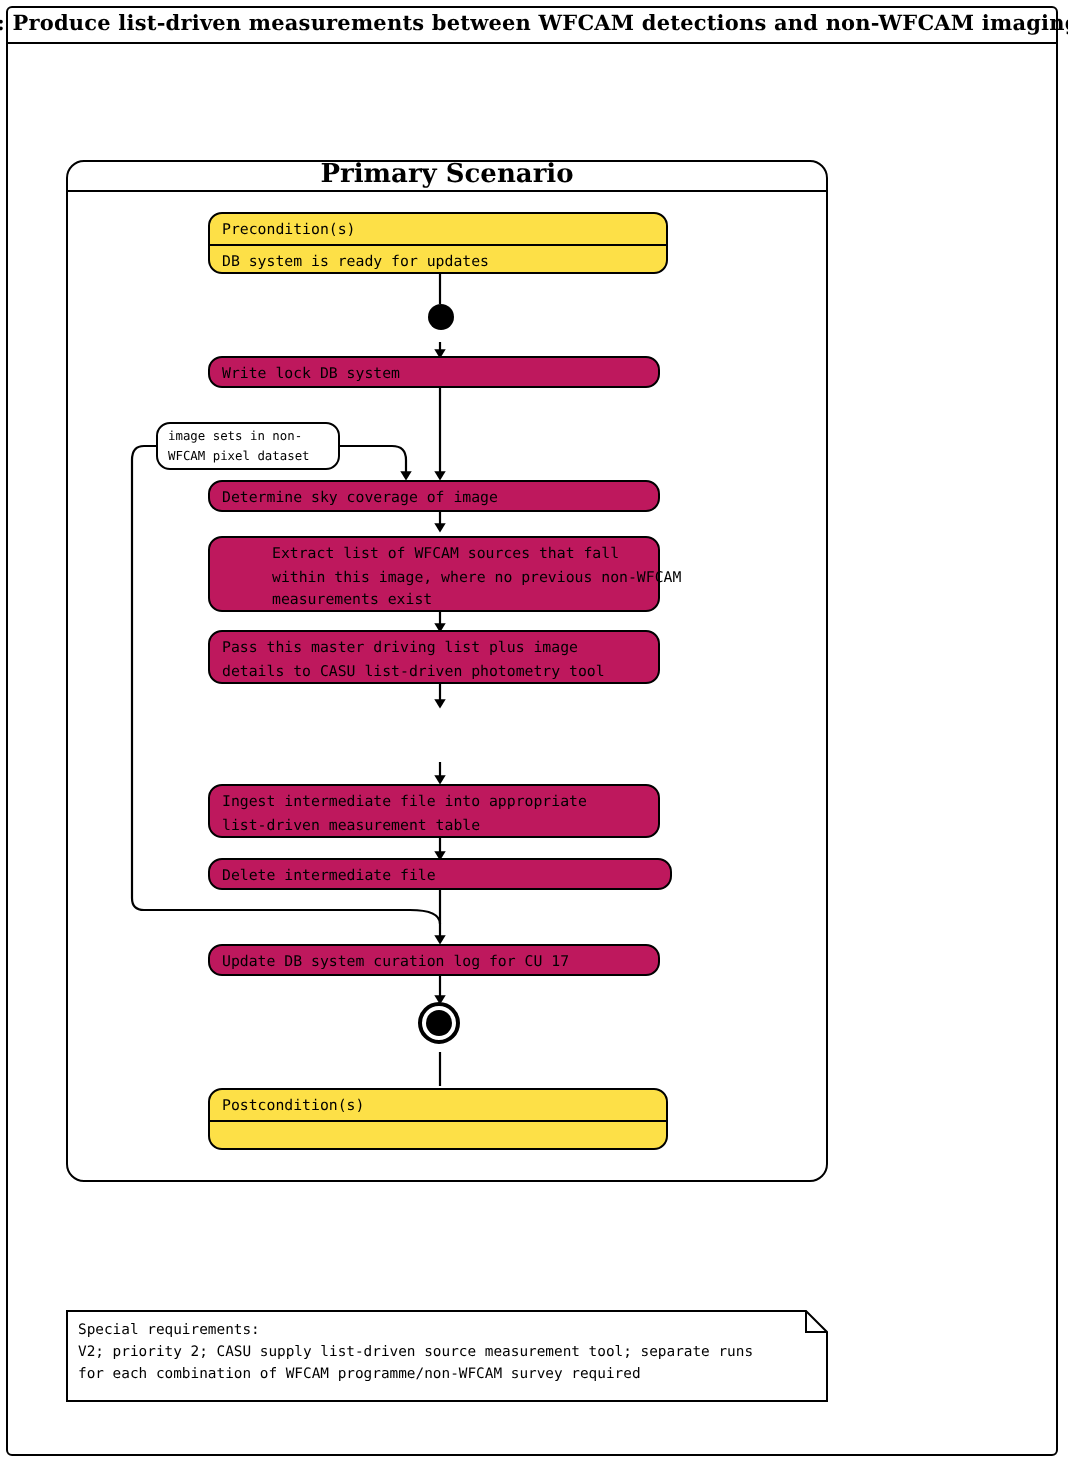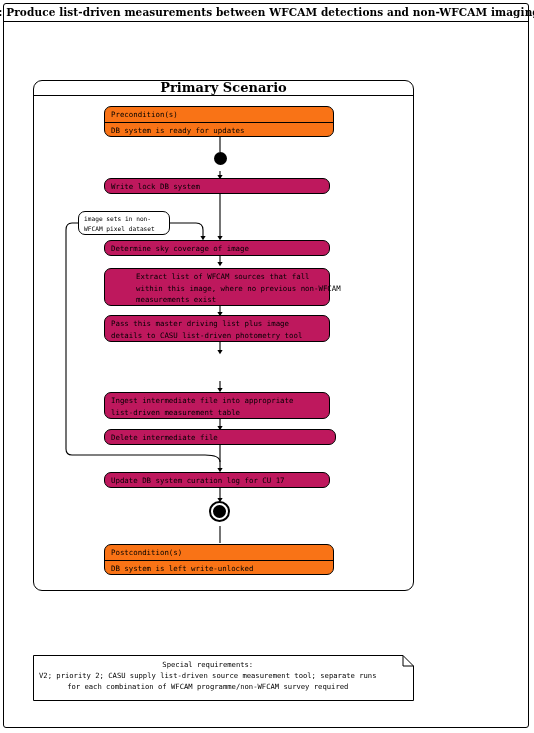--- a/index.html
+++ b/index.html
@@ -90,21 +90,21 @@
     color: #000;
     padding: 2px 0 2px 6px;
     white-space: pre;
   }
   
   .cond-box {
     position: absolute;
     border: 1px solid #000;
     border-radius: 7px;
     box-sizing: border-box;
-    background: #f97316;
+    background: #fde047;
     overflow: hidden;
   }
   .cond-head, .cond-body {
     font-family: "DejaVu Sans Mono", monospace;
     font-size: 7.4px;
     line-height: 11px;
     color: #000;
     padding: 2px 0 2px 6px;
     white-space: pre;
   }
@@ -149,21 +149,20 @@
     border-radius: 50%;
     background: #000;
   }
   
   #req-note {
     position: absolute;
     left: 33px;
     top: 655px;
     width: 381px;
     height: 46px;
-    text-align: center;
   }
   #req-note svg { display: block; }
   #req-note-text {
     position: absolute;
     left: 6px;
     top: 4px;
     font-family: "DejaVu Sans Mono", monospace;
     font-size: 7.2px;
     line-height: 11.2px;
     color: #000;
@@ -257,21 +256,20 @@
 
   <div class="node" style="left:104px; top:429px; width:232px; height:16px;">Delete intermediate file</div>
 
   <div class="node" style="left:104px; top:472px; width:226px; height:16px;">Update DB system curation log for CU 17</div>
 
   <div id="final-node-outer" style="left:209px; top:501px;"></div>
   <div id="final-node-inner" style="left:213px; top:505px;"></div>
 
   <div class="cond-box" style="left:104px; top:544px; width:230px; height:31px;">
     <div class="cond-head">Postcondition(s)</div>
-    <div class="cond-body">DB system is left write-unlocked</div>
   </div>
 
   <div id="req-note">
     <svg width="381" height="46" viewBox="0 0 381 46">
       <path d="M0.5,0.5 L370,0.5 L380.5,11 L380.5,45.5 L0.5,45.5 Z" fill="#ffffff" stroke="#000000" stroke-width="1"></path>
       <path d="M370,0.5 L370,11 L380.5,11" fill="none" stroke="#000000" stroke-width="1"></path>
     </svg>
     <div id="req-note-text"><span>Special requirements:</span>
 <span>V2; priority 2; CASU supply list-driven source measurement tool; separate runs</span>
 <span>for each combination of WFCAM programme/non-WFCAM survey required</span></div>

